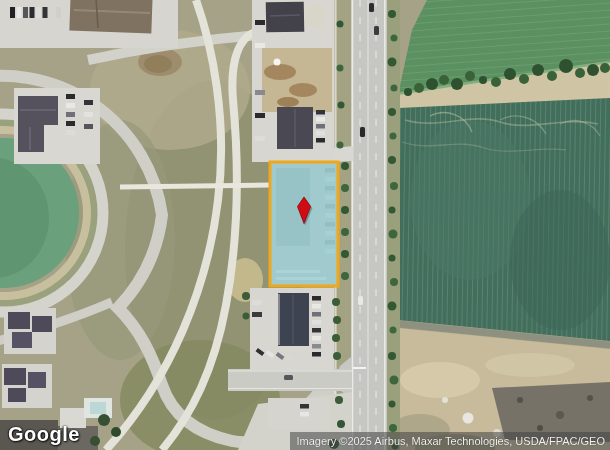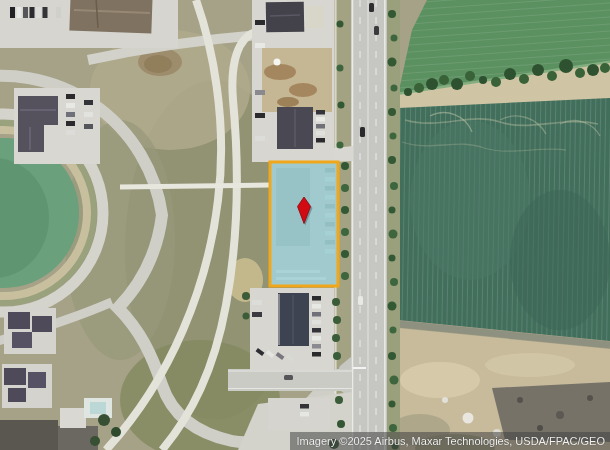--- a/index.html
+++ b/index.html
@@ -319,17 +319,18 @@
         <rect x="276" y="270" width="44" height="3" fill="#dee1de"></rect>
         <rect x="276" y="277" width="50" height="3" fill="#dee1de"></rect>
       </g>
       <rect x="270" y="162" width="68" height="124" fill-opacity="0.55" fill="#7ec8d2"></rect>
       <rect x="270" y="162" width="68" height="124" fill="none" stroke-width="3" stroke="#f0a71a"></rect>
       <path d="M305.2,198.5 L312.5,208 L305.2,225.5 L298,208 Z" fill="rgba(0,0,0,0.25)"></path>
       <path d="M304,197 L310.5,206.5 L304,223.5 L297.5,206.5 Z" stroke="#8e0410" stroke-width="0.8" fill="#d20b12"></path>
     </g>
   </svg>
 
+  <div id="google-logo">Google</div>
 
   <div id="attribution-bar">
     <span>Imagery ©2025 Airbus, Maxar Technologies, USDA/FPAC/GEO</span>
   </div>
 </div>
 
 </body></html>

